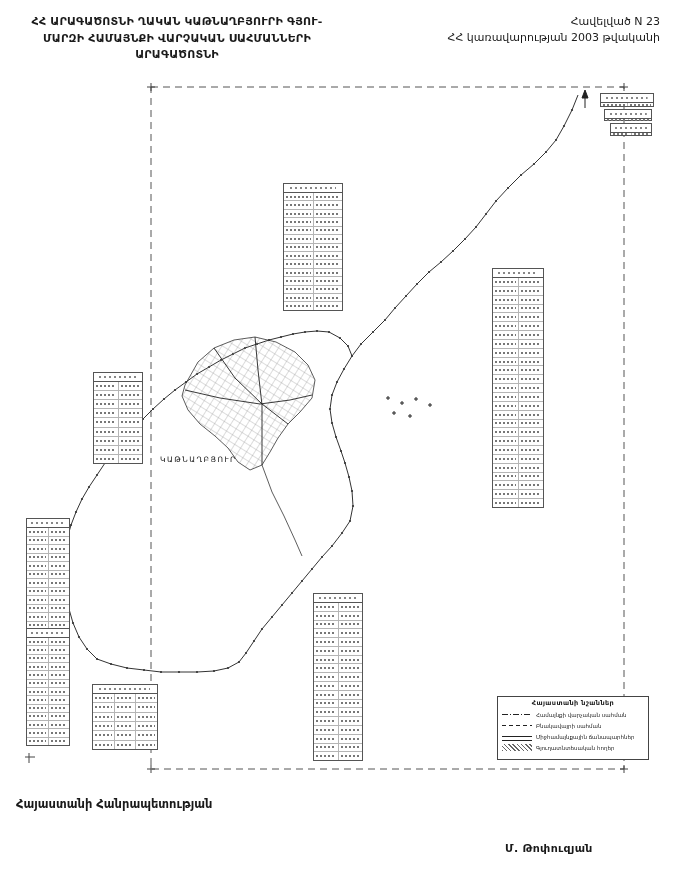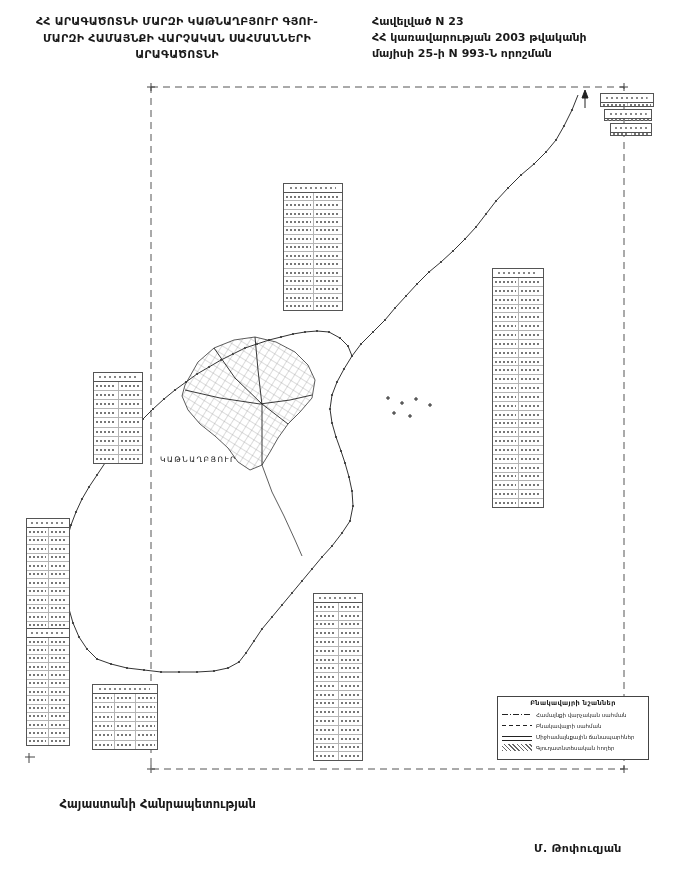--- a/index.html
+++ b/index.html
@@ -7,29 +7,29 @@
     position:relative;width:675px;height:872px;background:#ffffff;
     font-family:"DejaVu Sans",sans-serif;color:#1a1a1a;overflow:hidden;
     margin:0 auto;box-shadow:0 0 4px rgba(0,0,0,.3);
   }
   .abs{position:absolute;}
   .title-block{
     left:12px;top:14px;width:330px;text-align:center;
     font-size:11px;font-weight:bold;line-height:1.5;letter-spacing:.2px;
   }
   .annex-block{
-    left:372px;top:14px;width:288px;text-align:left;
-    font-size:11px;font-weight:bold;line-height:1.45;
+    left:372px;top:14px;width:288px;text-align:right;
+    font-size:11px;font-weight:normal;line-height:1.45;
   }
   .sig-block{
-    left:16px;top:796px;width:240px;text-align:right;
+    left:16px;top:796px;width:240px;text-align:left;
     font-size:11.5px;font-weight:600;line-height:1.55;
   }
   .signer{
-    left:534px;top:842px;font-size:11px;font-weight:600;letter-spacing:.3px;
+    left:505px;top:842px;font-size:11px;font-weight:600;letter-spacing:.3px;
   }
   svg.map{position:absolute;left:0;top:0;}
   
   .coord-table{
     position:absolute;background:#fff;border:1px solid #555;
     box-sizing:border-box;display:flex;flex-direction:column;
   }
   .coord-table .ct-head{
     flex:0 0 auto;border-bottom:1px solid #555;background:
       repeating-linear-gradient(90deg,#888 0 2px,transparent 2px 5px);
@@ -64,29 +64,28 @@
   .legend-sym.double{border-top:1px solid #222;border-bottom:1px solid #222;height:3px;top:2px;}
   .legend-sym.hatch{background:repeating-linear-gradient(45deg,#666 0 1px,transparent 1px 3px);}
   .legend-label{font-size:5.5px;white-space:nowrap;overflow:hidden;color:#222;}
 </style>
 </head>
 <body>
 
 <div class="page">
 
   <div class="abs title-block">
-    <div>ՀՀ ԱՐԱԳԱԾՈՏՆԻ ՄԱՐԶԻ ԿԱԹՆԱՂԲՅՈՒՐ ԳՅՈՒ-</div>
+    <div>ՀՀ ԱՐԱԳԱԾՈՏՆԻ ՂԱԿԱՆ ԿԱԹՆԱՂԲՅՈՒՐԻ ԳՅՈՒ-</div>
     <div>ՄԱՐԶԻ ՀԱՄԱՅՆՔԻ  ՎԱՐՉԱԿԱՆ ՍԱՀՄԱՆՆԵՐԻ</div>
     <div>ԱՐԱԳԱԾՈՏՆԻ</div>
   </div>
 
   <div class="abs annex-block">
     <div>Հավելված N 23</div>
     <div>ՀՀ կառավարության 2003 թվականի</div>
-    <div>մայիսի 25-ի N 993-Ն որոշման</div>
   </div>
 
   <svg class="map" width="675" height="872" viewBox="0 0 675 872">
     <defs>
       <marker id="tick" markerWidth="4" markerHeight="4" refX="2" refY="2">
         <circle cx="2" cy="2" r="1.1" fill="#333"></circle>
       </marker>
       <pattern id="parcels" width="7" height="7" patternUnits="userSpaceOnUse" patternTransform="rotate(32)">
         <path d="M0 0H7M0 0V7" stroke="#888" stroke-width="0.6"></path>
       </pattern>
@@ -601,21 +600,21 @@
         <div class="ct-body">
           <div class="ct-row">
             <div class="ct-cell"></div>
             <div class="ct-cell"></div>
           </div>
         </div>
       </div>
     </div>
 
   <div class="legend">
-    <div class="legend-title">Բնակավայրի նշաններ</div>
+    <div class="legend-title">Հայաստանի նշաններ</div>
     <div id="legend-items">
         <div class="legend-row">
           <span class="legend-sym dashdot"></span>
           <span class="legend-label">Համայնքի վարչական սահման</span>
         </div>
         <div class="legend-row">
           <span class="legend-sym dash"></span>
           <span class="legend-label">Բնակավայրի սահման</span>
         </div>
         <div class="legend-row">

